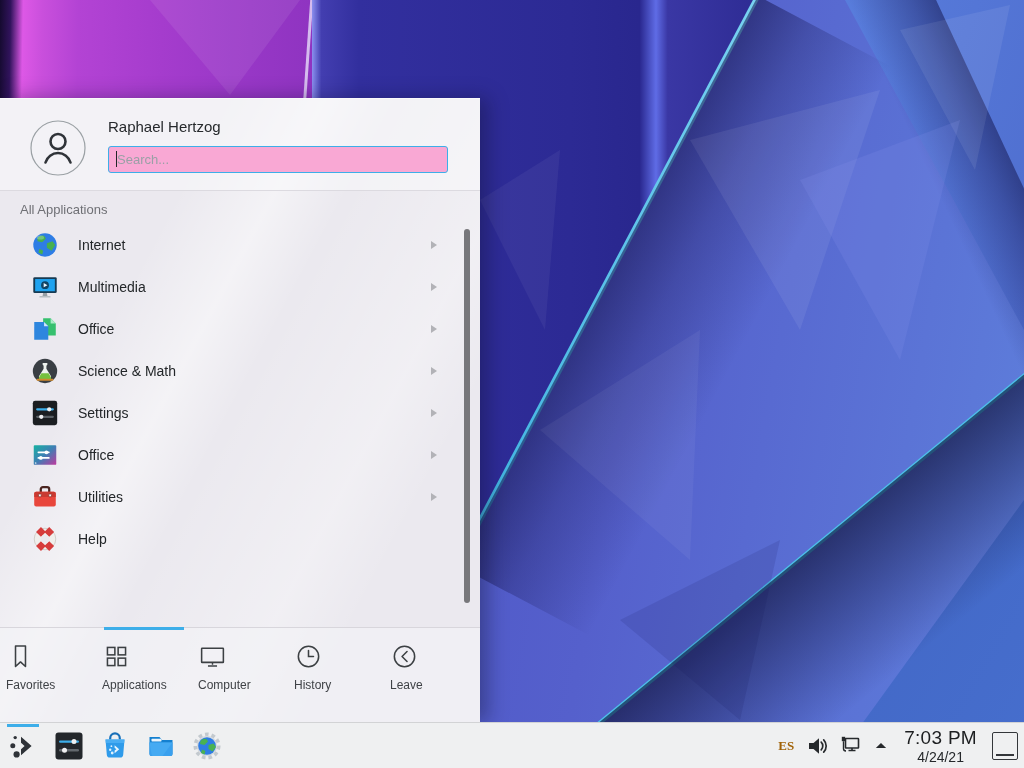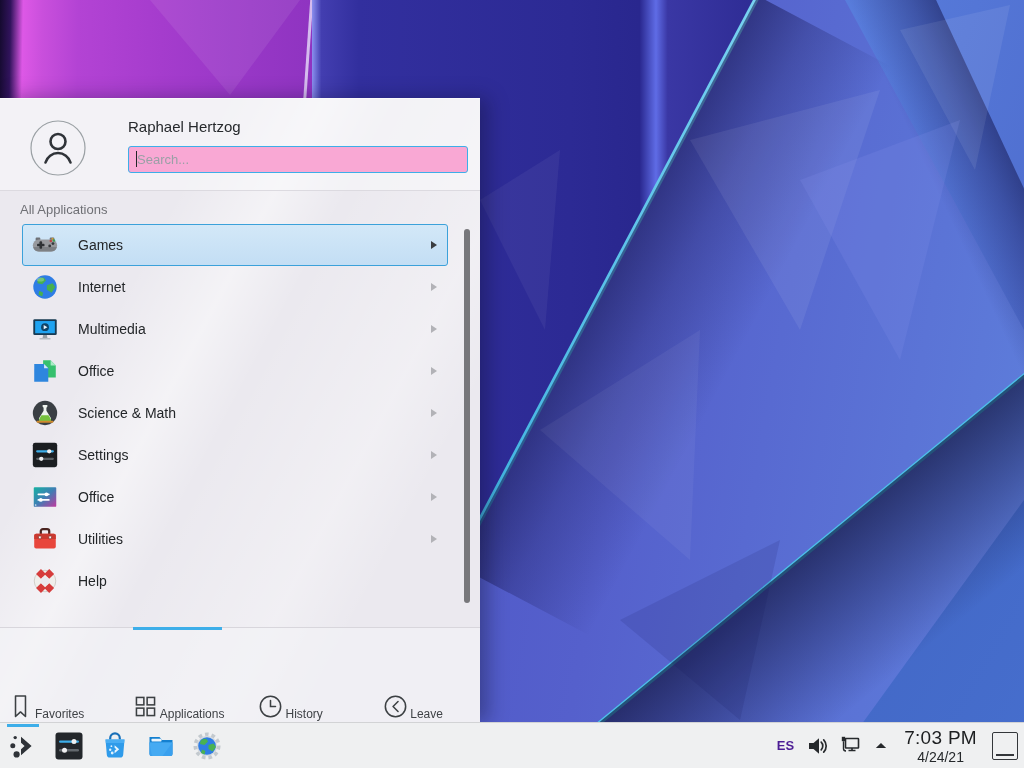--- a/index.html
+++ b/index.html
@@ -38,21 +38,21 @@
   .wp-f5{clip-path:polygon(620px 620px,780px 540px,740px 720px);background:rgba(18,18,80,.12);}
   .wp-f6{clip-path:polygon(480px 200px,560px 150px,545px 330px);background:rgba(255,255,255,.05);}
   .wp-f7{clip-path:polygon(150px 0,300px 0,230px 95px);background:rgba(255,255,255,.08);}
 
   
   .popup{position:absolute;left:0;top:98px;width:480px;height:624px;display:flex;flex-direction:column;
     background:#ebe9ef;border-top:1px solid #fafafb;box-sizing:border-box;
     box-shadow:8px 0 18px rgba(15,15,40,.35);}
   .popup::before{content:'';position:absolute;inset:0;pointer-events:none;
     background:linear-gradient(118deg,rgba(255,255,255,0) 28%,rgba(255,255,255,.45) 40%,rgba(255,255,255,0) 49%,rgba(255,255,255,.3) 68%,rgba(255,255,255,0) 78%);}
-  .popup>*{position:relative;gap:20px;}
+  .popup>*{position:relative;}
 
   .popup-header{height:91px;flex:0 0 auto;background:rgba(250,249,251,.55);
     border-bottom:1px solid #dcdae0;display:flex;align-items:flex-start;}
   .avatar{width:56px;height:56px;margin:21px 0 0 30px;flex:0 0 auto;}
   .header-right{margin-left:22px;margin-top:18px;flex:1;}
   .user-name{font-size:15px;color:#26292c;line-height:20px;margin-bottom:9px;}
   .search-wrap{position:relative;width:338px;height:25px;background:#f9a8d4;
     border:1px solid #3daee9;border-radius:3px;}
   .search-wrap input{position:absolute;inset:0;border:none;outline:none;background:transparent;
     font-family:"Liberation Sans",sans-serif;font-size:13px;color:#232629;padding:0 0 0 8px;}
@@ -68,37 +68,37 @@
   .item-icon{width:30px;height:30px;margin-left:7px;flex:0 0 auto;}
   .item-icon svg{width:30px;height:30px;display:block;}
   .item-label{font-size:14px;color:#232629;margin-left:18px;}
   .submenu-arrow{width:0;height:0;border-left:6px solid #b2b2b7;border-top:4.5px solid transparent;
     border-bottom:4.5px solid transparent;margin-left:auto;margin-right:10px;}
   .menu-item.selected .submenu-arrow{border-left-color:#3a3d40;}
   .scrollbar{position:absolute;right:10px;top:38px;width:6px;height:374px;border-radius:3px;background:#77777b;}
 
   .tab-bar{height:94px;flex:0 0 auto;border-top:1px solid #d8d6dc;background:rgba(244,243,246,.6);
     display:flex;align-items:stretch;}
-  .tab{flex:1;position:relative;display:flex;flex-direction:row;align-items:flex-end;
+  .tab{flex:1;position:relative;display:flex;flex-direction:column;align-items:flex-start;
     padding-top:14px;background:none;border:none;cursor:default;font-family:"Liberation Sans",sans-serif;}
   .tab.active::before{content:'';position:absolute;top:-1px;left:8px;right:8px;height:3px;background:#3daee9;}
   .tab-icon svg{width:29px;height:29px;display:block;}
   .tab-label{font-size:12px;color:#3f4246;margin-top:7px;}
 
   
   .taskbar{position:absolute;left:0;top:722px;width:1024px;height:46px;background:#eff0f1;
     border-top:1px solid #d2d3d5;box-sizing:border-box;display:flex;align-items:center;}
   .launchers{display:flex;align-items:center;padding-left:4px;gap:8px;height:100%;}
   .launcher{position:relative;width:38px;height:45px;display:flex;align-items:center;justify-content:center;
     background:none;border:none;}
   .launcher.active::before{content:'';position:absolute;top:1px;left:3px;right:3px;height:3px;background:#3daee9;}
   .launcher svg{width:32px;height:32px;display:block;}
   .tray{margin-left:auto;display:flex;align-items:center;gap:9px;padding-right:6px;}
-  .kbd-layout{font-size:13px;font-weight:bold;color:#4c1d95;background:none;border:none;
-    font-family:Liberation Sans, sans-serif;padding:0 2px;}
+  .kbd-layout{font-size:13px;font-weight:bold;color:#a16207;background:none;border:none;
+    font-family:Liberation Serif, serif;padding:0 2px;}
   .tray-btn{background:none;border:none;padding:0;display:flex;align-items:center;}
   .tray-btn svg{width:24px;height:24px;display:block;}
   .tray-btn.caret svg{width:20px;height:20px;}
   .clock{background:none;border:none;font-family:Liberation Sans, sans-serif;text-align:center;
     padding:0 4px;line-height:1;}
   .clock .time{font-size:19px;color:#1c1e20;letter-spacing:.3px;}
   .clock .date{font-size:14px;color:#25282b;margin-top:3px;}
   .show-desktop{width:26px;height:28px;box-sizing:border-box;border:1.5px solid #33363a;border-radius:2px;
     background:none;position:relative;margin-left:2px;}
   .show-desktop::after{content:'';position:absolute;left:3px;right:3px;bottom:3px;height:1.5px;background:#33363a;}
@@ -140,39 +140,20 @@
       <div class="search-wrap">
         <div class="search-caret"></div>
         <input type="text" placeholder="Search..." style="">
       </div>
     </div>
   </div>
 
   <div class="popup-list">
     <div class="section-label">All Applications</div>
     <div class="rows">
-        <div class="menu-item selected">
-          <span class="item-icon">
-            <svg viewBox="0 0 32 32">
-              <rect x="6" y="8" width="5" height="4" rx="1" fill="#6e7176"></rect>
-              <rect x="21" y="8" width="5" height="4" rx="1" fill="#6e7176"></rect>
-              <rect x="3" y="10" width="26" height="13" rx="6.5" fill="#97999d"></rect>
-              <path d="M3.5 18 a6.5 6.5 0 0 0 6 5 h13 a6.5 6.5 0 0 0 6 -5 z" fill="#7d8084"></path>
-              <rect x="7.5" y="14.6" width="8" height="2.8" rx="1" fill="#2e3134"></rect>
-              <rect x="10.1" y="12" width="2.8" height="8" rx="1" fill="#2e3134"></rect>
-              <circle cx="21" cy="17" r="1.5" fill="#35383b"></circle>
-              <circle cx="24.5" cy="14.5" r="1.5" fill="#35383b"></circle>
-              <circle cx="22.2" cy="11.8" r="1.3" fill="#c04444"></circle>
-              <circle cx="25.6" cy="11.2" r="1.3" fill="#3e9e50"></circle>
-              <circle cx="24" cy="9.4" r="1.1" fill="#d0a030"></circle>
-            </svg>
-          </span>
-          <span class="item-label">Games</span>
-          <span class="submenu-arrow"></span>
-        </div>
         <div class="menu-item">
           <span class="item-icon">
             <svg viewBox="0 0 32 32">
               <circle cx="16" cy="16" r="12.5" fill="#2e7de5"></circle>
               <path d="M8 8 q3 -3 7 -2 l2 3 -4 4 -5 -1 z" fill="#47b04f"></path>
               <path d="M18 14 l6 -2 3 4 -4 6 -5 -3 z" fill="#47b04f"></path>
               <path d="M10 20 l4 2 -1 4 -4 -2 z" fill="#47b04f"></path>
               <ellipse cx="11" cy="8" rx="4" ry="2.2" fill="rgba(255,255,255,0.25)"></ellipse>
             </svg>
           </span>
@@ -297,20 +278,29 @@
             <rect x="17.8" y="6" width="8.2" height="8.2"></rect>
             <rect x="6" y="17.8" width="8.2" height="8.2"></rect>
             <rect x="17.8" y="17.8" width="8.2" height="8.2"></rect>
           </svg>
         </span>
         <span class="tab-label">Applications</span>
       </button>
       <button class="tab">
         <span class="tab-icon">
           <svg viewBox="0 0 32 32" fill="none" stroke="#3c4043" stroke-width="1.7">
+            <rect x="4" y="7" width="24" height="15.5" rx="0.5"></rect>
+            <path d="M16 22.5 v2.5 M11 26.5 h10" stroke-width="1.6"></path>
+          </svg>
+        </span>
+        <span class="tab-label">Computer</span>
+      </button>
+      <button class="tab">
+        <span class="tab-icon">
+          <svg viewBox="0 0 32 32" fill="none" stroke="#3c4043" stroke-width="1.7">
             <circle cx="16" cy="16" r="11.2"></circle>
             <path d="M16 9.5 V16 h5.5" stroke-linecap="round"></path>
           </svg>
         </span>
         <span class="tab-label">History</span>
       </button>
       <button class="tab">
         <span class="tab-icon">
           <svg viewBox="0 0 32 32" fill="none" stroke="#3c4043" stroke-width="1.7">
             <circle cx="16" cy="16" r="11.2"></circle>

